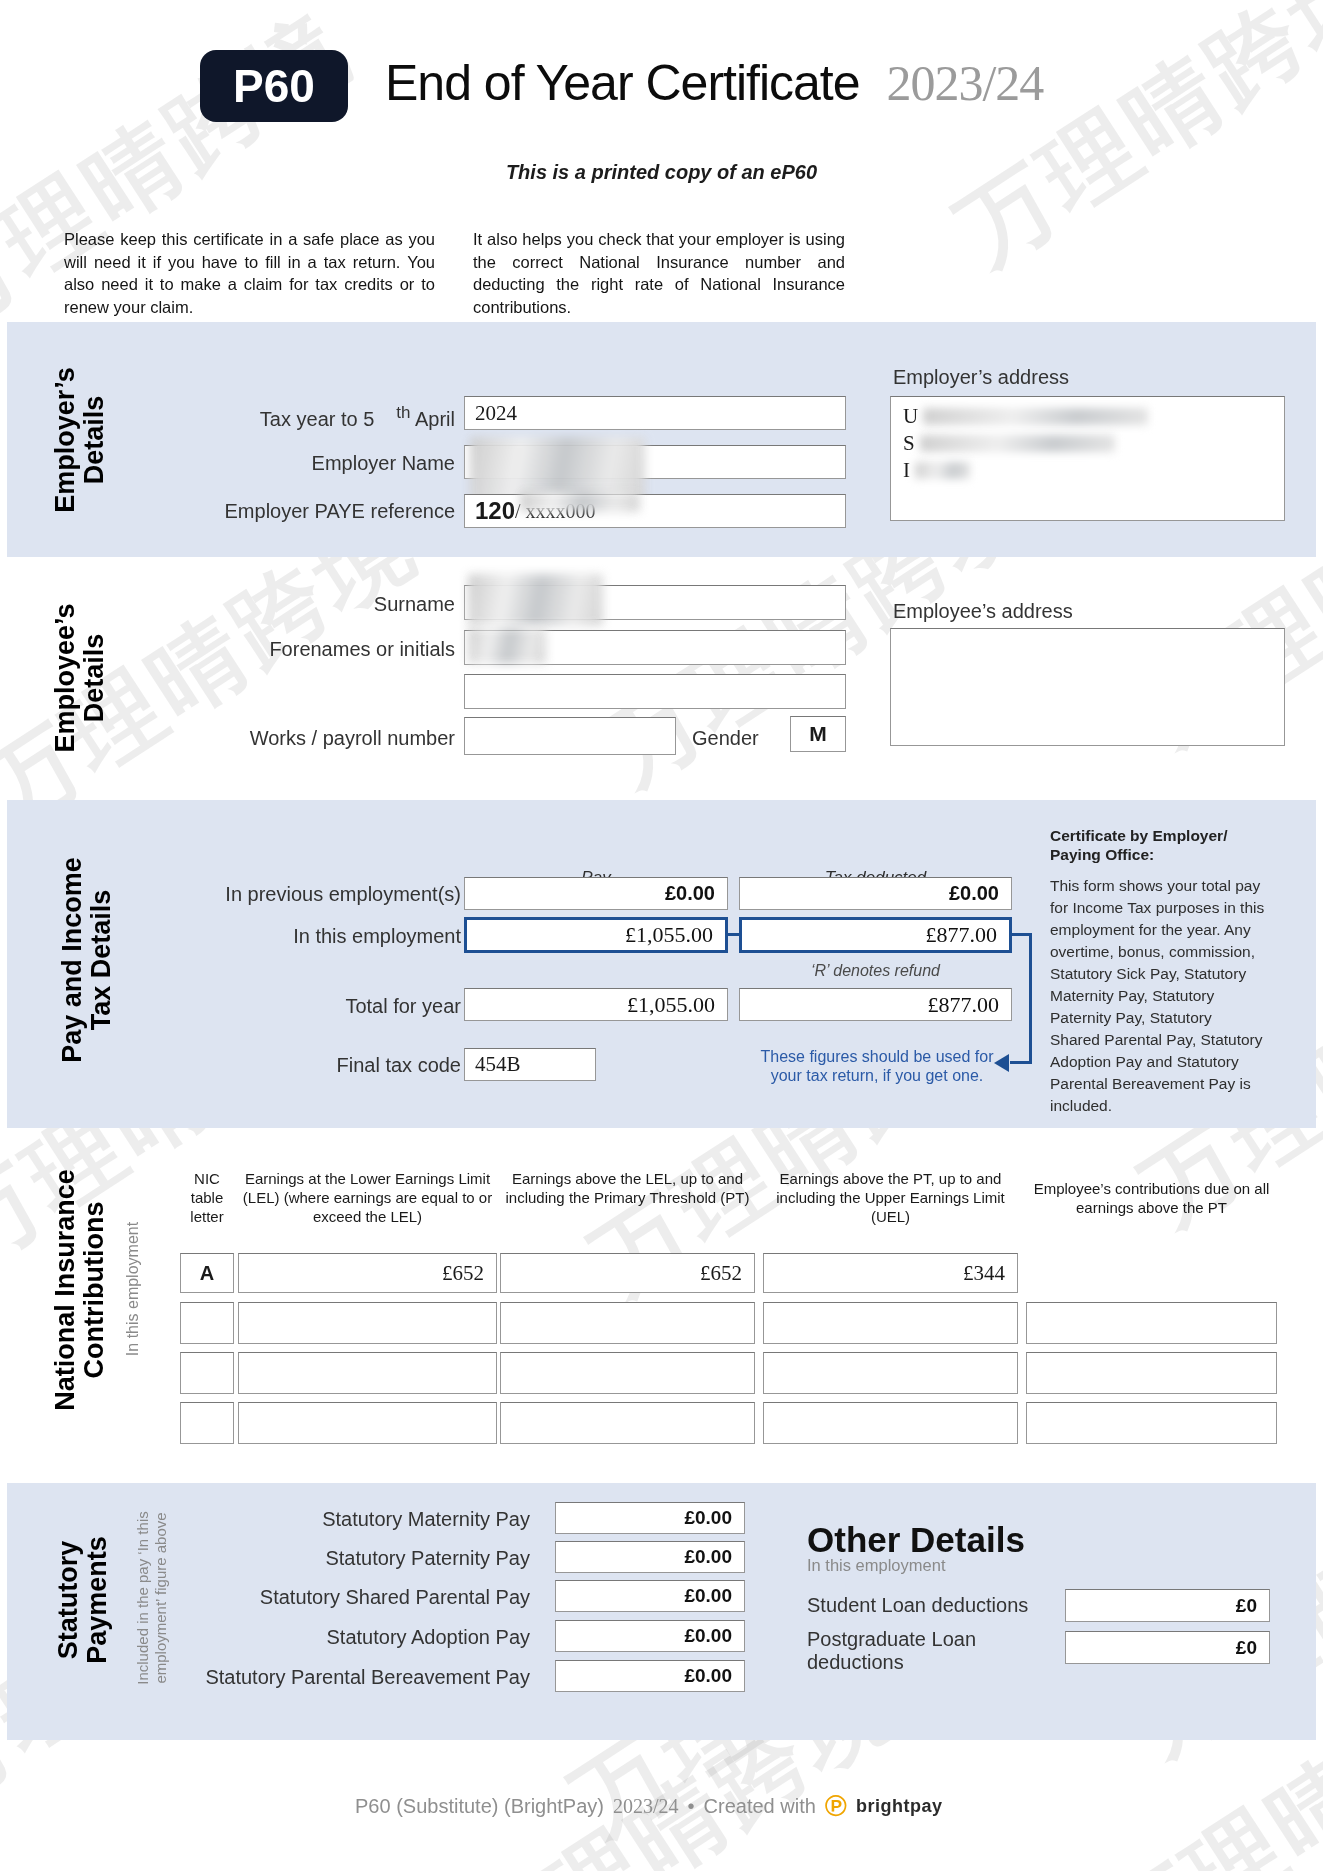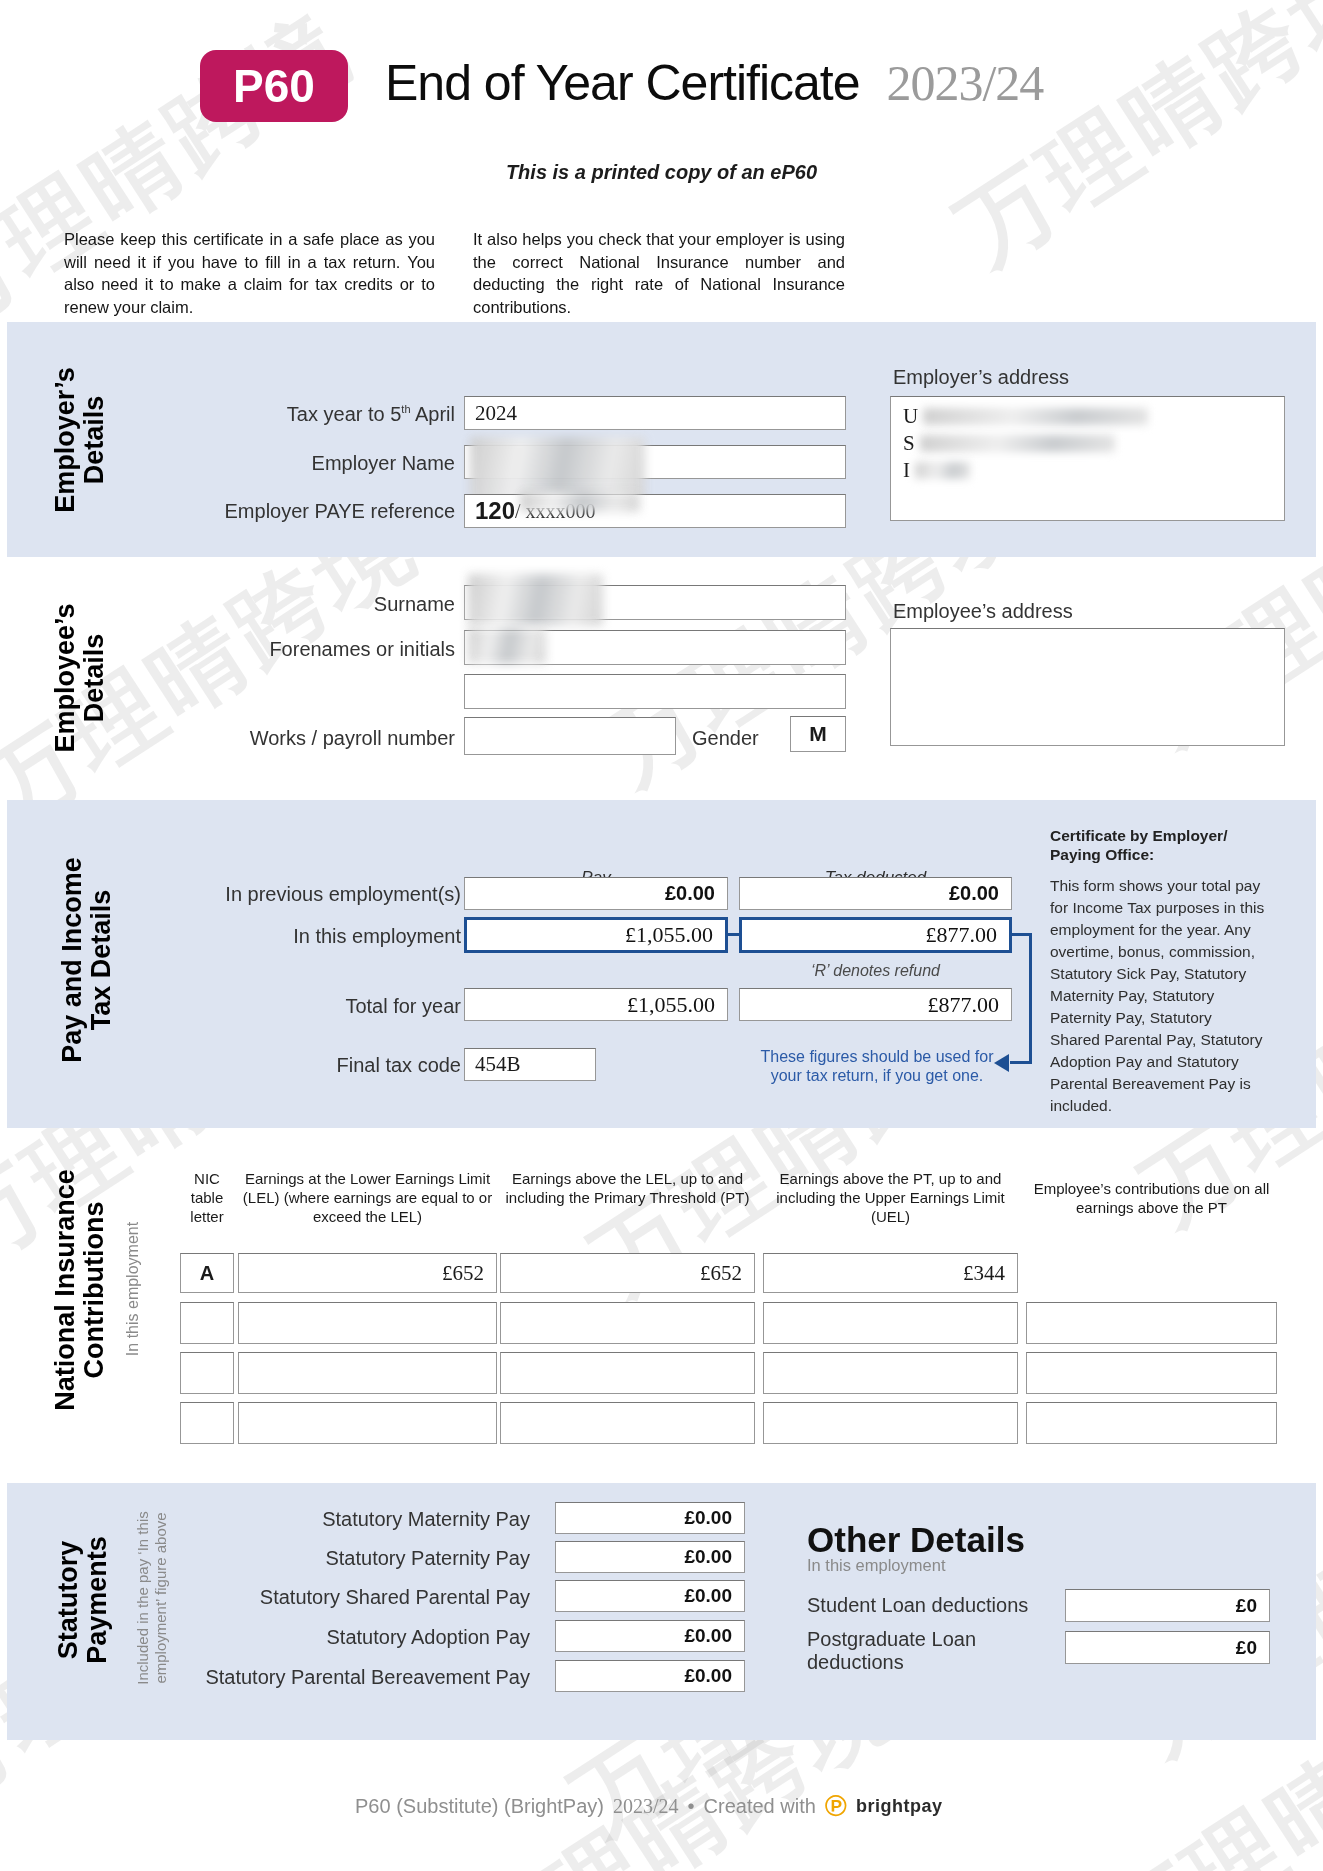--- a/index.html
+++ b/index.html
@@ -41,39 +41,39 @@
   <div class="wm" style="left:1115px;top:525px;">万理晴跨境</div>
   <div class="wm" style="left:-85px;top:1045px;">万理晴跨境</div>
   <div class="wm" style="left:565px;top:1075px;">万理晴跨境</div>
   <div class="wm" style="left:1115px;top:1005px;">万理晴跨境</div>
   <div class="wm" style="left:-115px;top:1585px;">万理晴跨境</div>
   <div class="wm" style="left:545px;top:1615px;">万理晴跨境</div>
   <div class="wm" style="left:1105px;top:1535px;">万理晴跨境</div>
   <div class="wm" style="left:435px;top:1765px;">万理晴跨境</div>
   <div class="wm" style="left:1075px;top:1745px;">万理晴跨境</div>
 
-  <div class="abs" style="left:200px;top:50px;width:148px;height:72px;background:#be185d;border-radius:16px;
+  <div class="abs" style="left:200px;top:50px;width:148px;height:72px;background:#0f172a;border-radius:16px;
        display:flex;align-items:center;justify-content:center;color:#fff;font-weight:bold;font-size:46px;">P60</div>
   <div class="abs" style="left:385px;top:54px;font-size:50px;letter-spacing:-1px;white-space:nowrap;">
     <span style="color:#0c0c0c;">End of Year Certificate</span>
     <span class="serif" style="color:#9b9b9b;margin-left:14px;">2023/24</span>
   </div>
   <div class="abs" style="left:0;top:161px;width:1323px;text-align:center;font-style:italic;font-weight:bold;
        font-size:20px;color:#1c1c1c;">This is a printed copy of an eP60</div>
 
   <div class="intro" style="left:64px;top:228px;width:371px;">Please keep this certificate in a safe place as you will need it if you have to fill in a tax return. You also need it to make a claim for tax credits or to renew your claim.</div>
   <div class="intro" style="left:473px;top:228px;width:372px;">It also helps you check that your employer is using the correct National Insurance number and deducting the right rate of National Insurance contributions.</div>
 
   <div class="band" style="top:322px;height:235px;"></div>
   <div class="vlabel" style="left:-29px;top:405px;width:230px;height:70px;">
     <span>Employer’s</span><br><span>Details</span>
   </div>
 
   <div class="flabel" style="left:150px;top:403px;width:305px;">
-    <span>Tax year to 5</span><sup style="font-size:11px;">th</sup><span> April</span>
+    <span>Tax year to 5</span><sup style="font-size:17px;margin-left:22px;">th</sup><span> April</span>
   </div>
   <div class="fld l" style="left:464px;top:396px;width:382px;height:34px;">
     <span class="serif" style="font-size:21px;">2024</span>
   </div>
 
   <div class="flabel" style="left:150px;top:452px;width:305px;">Employer Name</div>
   <div class="fld l" style="left:464px;top:445px;width:382px;height:34px;"></div>
   <div class="redact" style="left:470px;top:437px;width:175px;height:70px;"></div>
 
   <div class="flabel" style="left:150px;top:500px;width:305px;">Employer PAYE reference</div>

